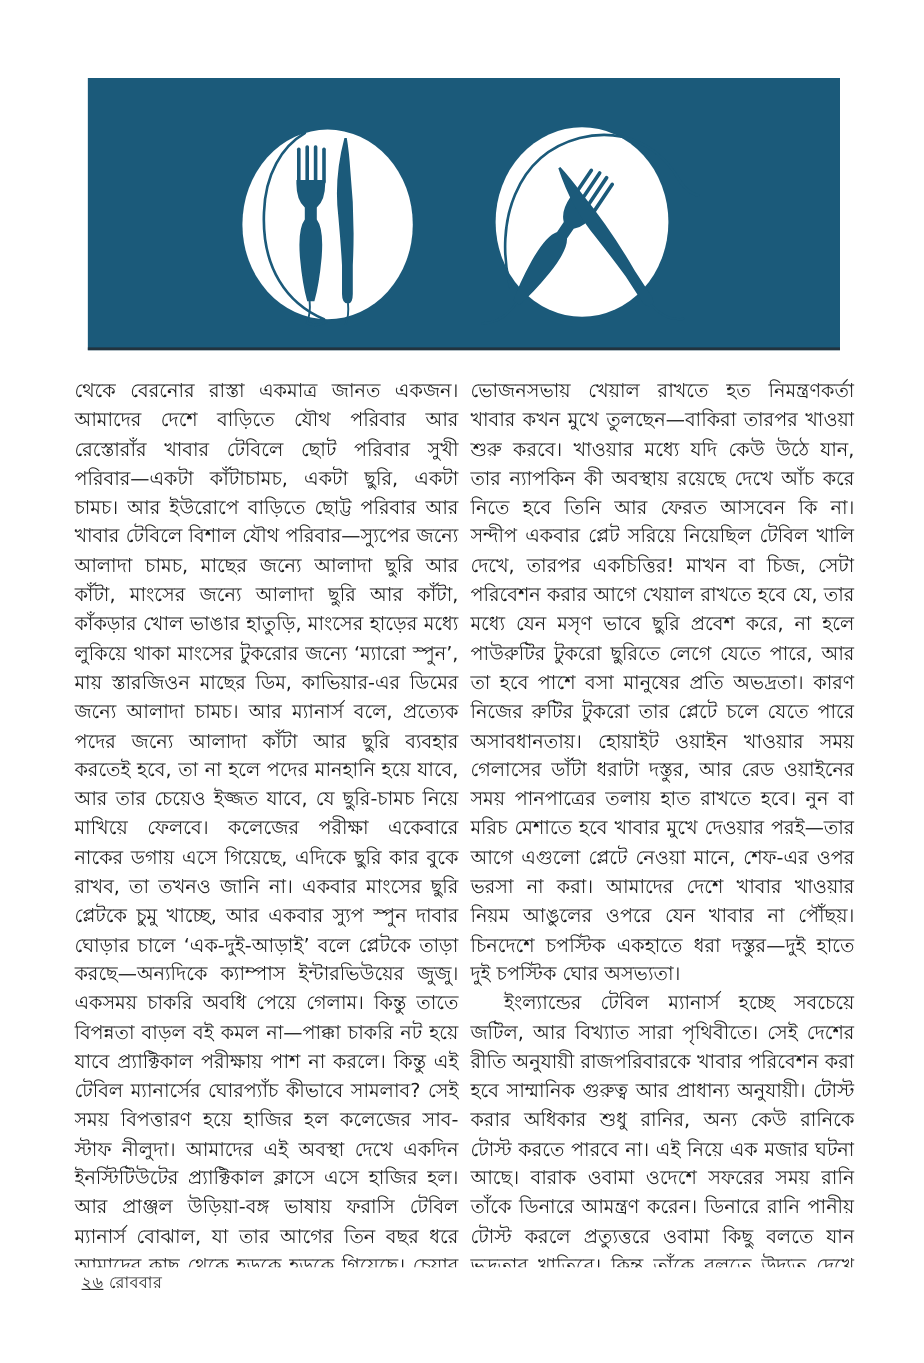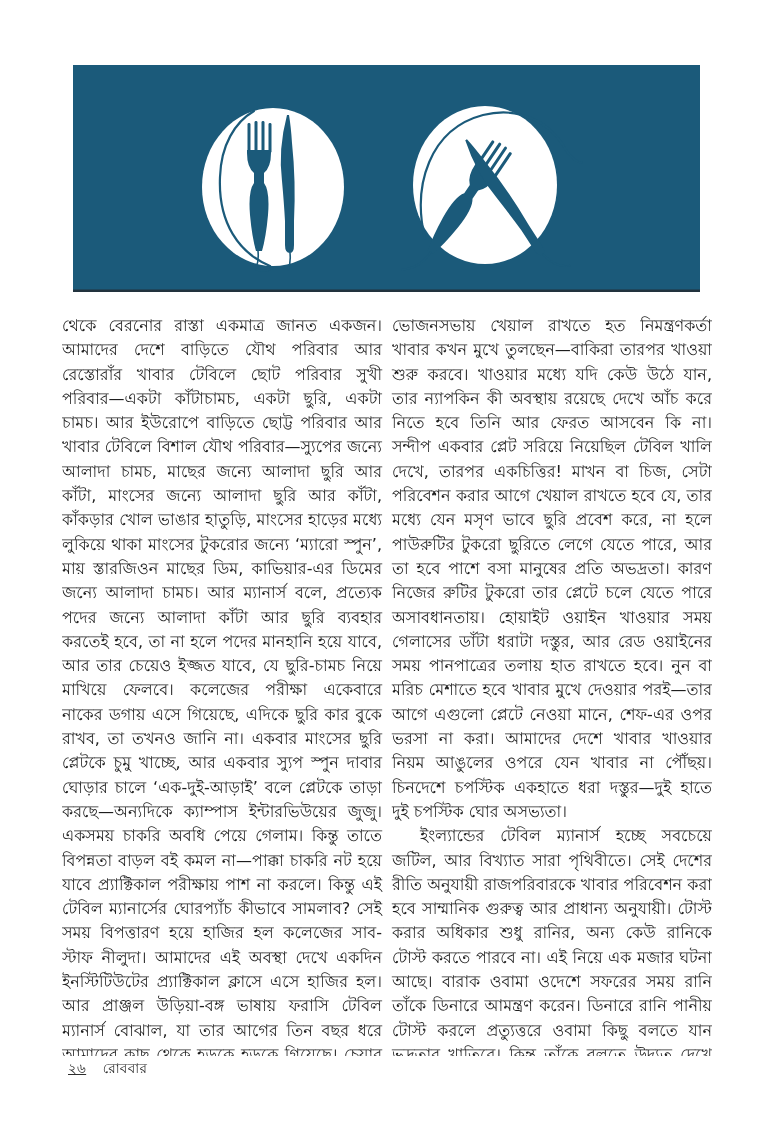--- a/index.html
+++ b/index.html
@@ -39,21 +39,21 @@
   .col p { margin: 0; }
   .col p.indent { text-indent: 28px; }
   .footer {
     position: absolute;
     left: 68px;
     top: 1058px;
     font-size: 13.5px;
     color: #2d2d2d;
     letter-spacing: 0.3px;
   }
-  .footer .pgnum { margin-right: 12px; text-decoration: underline; }
+  .footer .pgnum { margin-right: 0; text-decoration: underline; }
   .thinline { fill: none; stroke-linecap: round; }
 </style>
 </head>
 <body>
 
 <div class="page">
 
   <div class="banner">
     <svg width="627" height="227" viewBox="0 0 627 227" color="#1b5a7a">
       <rect x="0" y="0" width="627" height="227" fill="currentColor"></rect>

